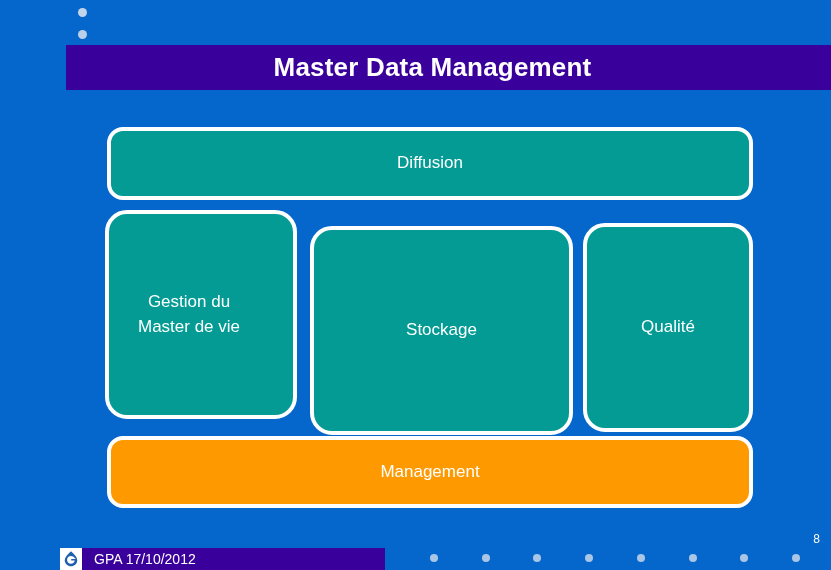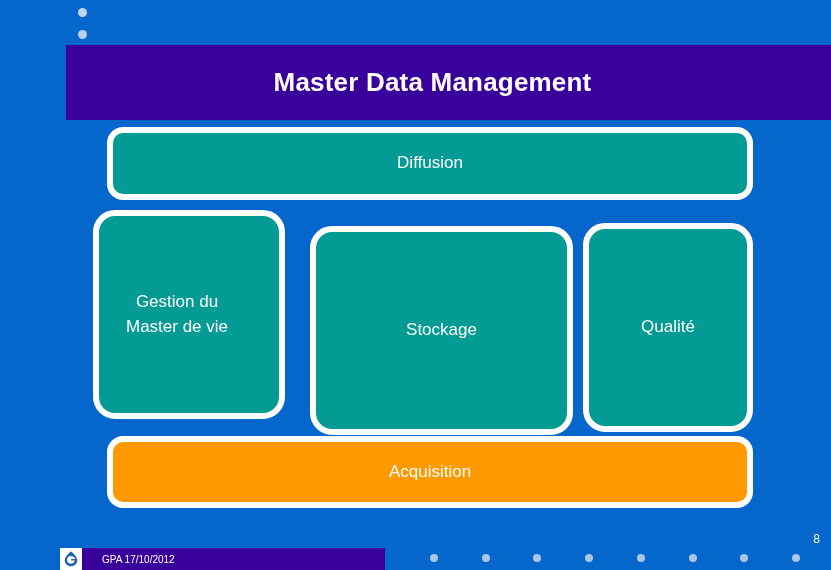--- a/index.html
+++ b/index.html
@@ -36,57 +36,57 @@
   .deco-dot.d1 { left: 78px; top: 8px;  background: #c3d5ea; }
   .deco-dot.d2 { left: 78px; top: 30px; background: #b9d0e8; }
   .deco-dot.d3 { left: 78px; top: 47px; background: #c0a8e0; }
 
   
   #title-bar {
     position: absolute;
     left: 66px;
     top: 45px;
     width: 765px;
-    height: 75px;
+    height: 45px;
     background: #3a009b;
     display: flex;
     align-items: center;
     justify-content: center;
   }
   #title-bar .title-text {
     color: #ffffff;
     font-size: 26px;
     font-weight: bold;
     letter-spacing: 0.2px;
     white-space: nowrap;
     transform: translateX(-16px);
   }
 
   
   .pbox {
     position: absolute;
     box-sizing: border-box;
-    border: 6px solid #ffffff;
+    border: 4px solid #ffffff;
     border-radius: 16px;
     display: flex;
     align-items: center;
     justify-content: center;
     color: #ffffff;
     font-size: 17px;
     line-height: 1.45;
     text-align: center;
   }
   .pbox.teal   { background: #039b94; }
   .pbox.orange { background: #ff9900; }
 
   #box-diffusion {
     left: 107px; top: 127px; width: 646px; height: 73px;
   }
   #box-lifecycle {
-    left: 93px; top: 210px; width: 192px; height: 209px;
+    left: 105px; top: 210px; width: 192px; height: 209px;
     border-radius: 22px;
   }
   #box-lifecycle .box-label { transform: translateX(-12px); }
   #box-stockage {
     left: 310px; top: 226px; width: 263px; height: 209px;
     border-radius: 22px;
   }
   #box-qualite {
     left: 583px; top: 210px; width: 170px; height: 209px;
     border-radius: 22px;
@@ -120,22 +120,22 @@
     width: 22px;
     height: 22px;
     background: #ffffff;
     flex: 0 0 auto;
     position: relative;
     display: block;
   }
   #footer-logo svg { display: block; }
   #footer-text {
     color: #ffffff;
-    font-size: 10px;
-    margin-left: 20px;
+    font-size: 14px;
+    margin-left: 12px;
     white-space: nowrap;
   }
 
   
   #footer-dots {
     position: absolute;
     left: 408px;
     top: 554px;
     width: 414px;
     height: 10px;
@@ -175,21 +175,21 @@
 
   <div id="box-stockage" class="pbox teal">
     <span class="box-label">Stockage</span>
   </div>
 
   <div id="box-qualite" class="pbox teal">
     <span class="box-label">Qualité</span>
   </div>
 
   <div id="box-acquisition" class="pbox orange">
-    <span class="box-label">Acquisition</span>
+    <span class="box-label">Management</span>
   </div>
 
   <div id="page-number">8</div>
 
   <div id="footer-bar">
     <span id="footer-logo">
       <svg width="22" height="22" viewBox="0 0 22 22" aria-hidden="true">
         <rect x="0" y="0" width="22" height="22" fill="#ffffff"></rect>
         <path d="M11 3.2 C7.2 6.6 4.8 9.2 4.8 12.2 C4.8 15.6 7.6 18.3 11 18.3 C14.4 18.3 17.2 15.6 17.2 12.2 C17.2 9.2 14.8 6.6 11 3.2 Z" fill="#1f5fb0"></path>
         <path d="M14.6 10.1 C13.9 8.8 12.5 8.0 11.0 8.0 C8.8 8.0 7.1 9.7 7.1 11.9 C7.1 14.1 8.8 15.8 11.0 15.8 C12.9 15.8 14.5 14.5 14.8 12.6 L11.2 12.6 L11.2 11.0 L16.0 11.0 Z" fill="#ffffff"></path>

